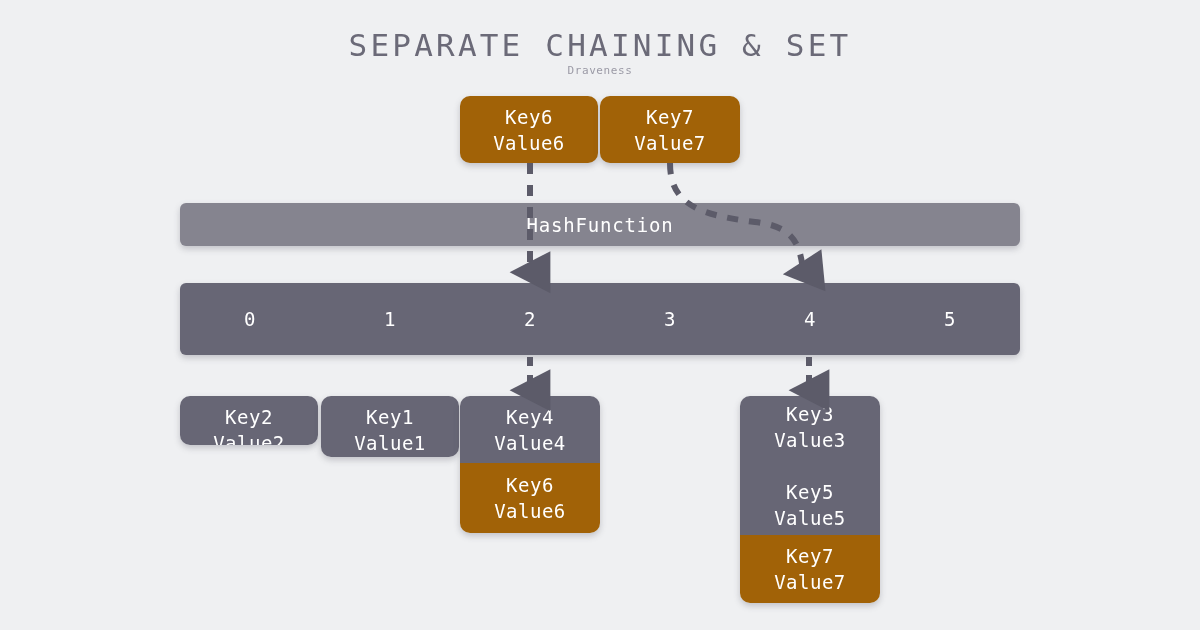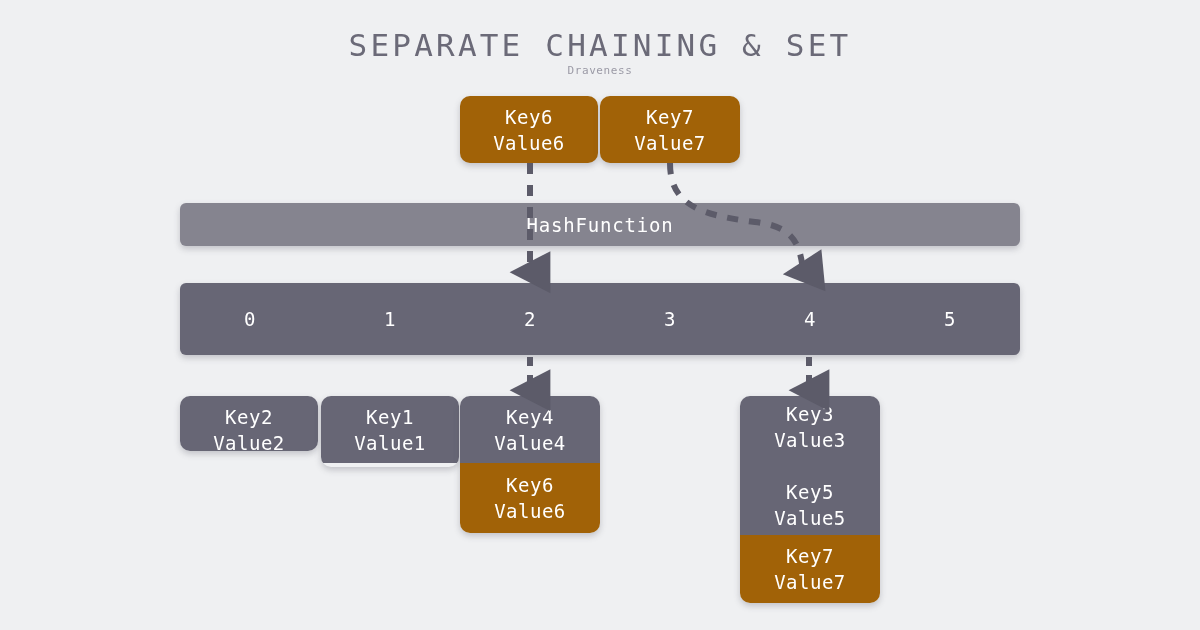--- a/index.html
+++ b/index.html
@@ -147,28 +147,28 @@
 
   <div class="bar dark" style="left:180px; top:283px; width:840px; height:72px;">
     <div class="slot" style="left:0px;   width:140px;">0</div>
     <div class="slot" style="left:140px; width:140px;">1</div>
     <div class="slot" style="left:280px; width:140px;">2</div>
     <div class="slot" style="left:420px; width:140px;">3</div>
     <div class="slot" style="left:560px; width:140px;">4</div>
     <div class="slot" style="left:700px; width:140px;">5</div>
   </div>
 
-  <div class="chain" style="left:180px; top:396px; width:138px; height:55px;">
+  <div class="chain" style="left:180px; top:396px; width:138px; height:49px;">
     <div class="seg dark" style="height:67px;">
       <span class="pair">Key2</span>
       <span class="pair">Value2</span>
     </div>
   </div>
 
-  <div class="chain" style="left:321px; top:396px; width:138px; height:71px;">
+  <div class="chain" style="left:321px; top:396px; width:138px; height:61px;">
     <div class="seg dark" style="height:67px;">
       <span class="pair">Key1</span>
       <span class="pair">Value1</span>
     </div>
   </div>
 
   <div class="chain" style="left:460px; top:396px; width:140px; height:137px;">
     <div class="seg dark" style="height:67px;align-items:center;">
       <span class="pair">Key4</span>
       <span class="pair">Value4</span>

